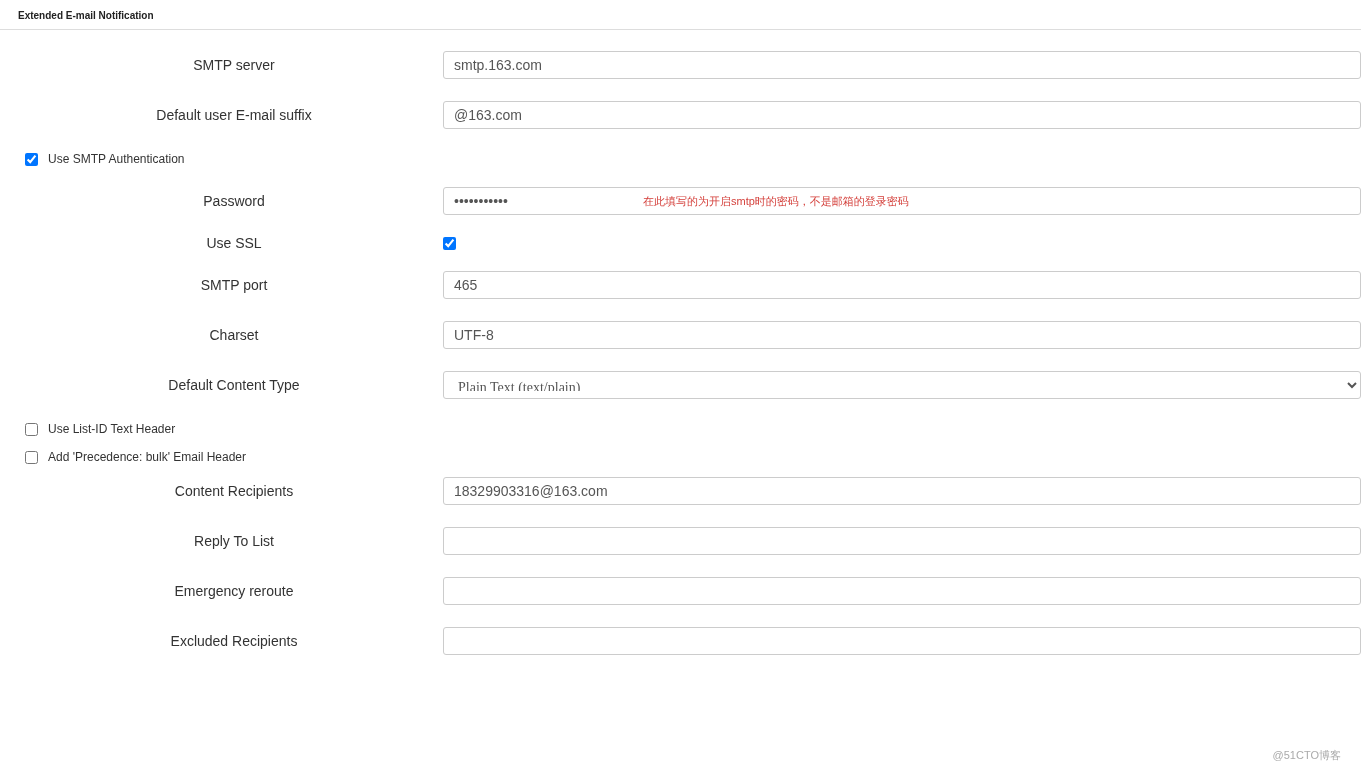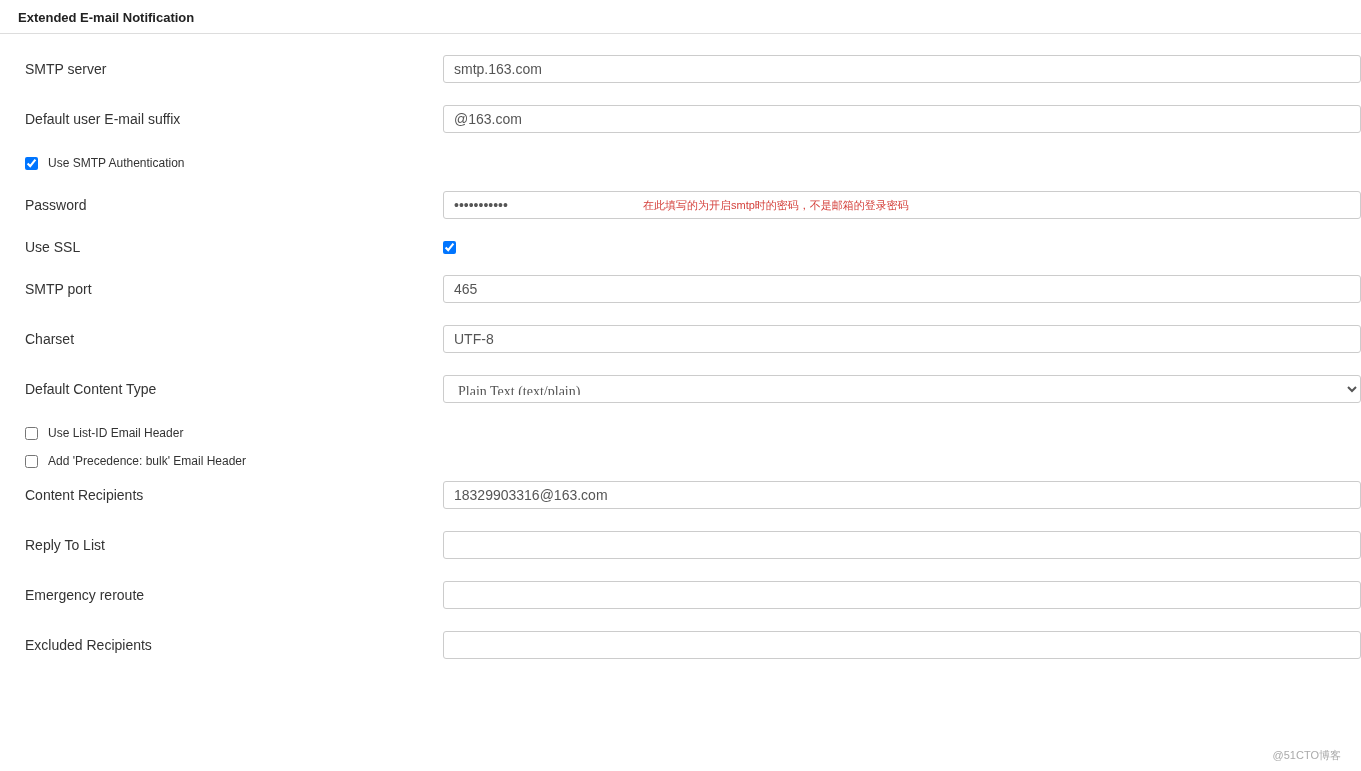--- a/index.html
+++ b/index.html
@@ -11,21 +11,21 @@
       font-family: Arial, Helvetica, sans-serif;
       font-size: 14px;
       color: #333;
       background: #fff;
       width: 1361px;
       height: 771px;
       position: relative;
     }
     .section-header {
       font-weight: bold;
-      font-size: 13px;
+      font-size: 10px;
       padding: 10px 18px 8px 18px;
       border-bottom: 1px solid #ddd;
       color: #222;
     }
     .form-container {
       padding: 0 0 0 25px;
     }
     .form-row {
       display: flex;
       align-items: center;
@@ -33,20 +33,21 @@
       margin-top: 20px;
     }
     .form-row.tight {
       margin-top: 12px;
     }
     .label-col {
       width: 418px;
       flex-shrink: 0;
       font-size: 14px;
       color: #333;
+      text-align: center;
     }
     .input-col {
       flex: 1;
       position: relative;
     }
     input[type="text"], input[type="password"], select {
       width: 100%;
       padding: 7px 10px;
       border: 1px solid #ccc;
       border-radius: 3px;
@@ -196,21 +197,21 @@
     <div class="label-col">Default Content Type</div>
     <div class="input-col">
       <select>
         <option selected="">Plain Text (text/plain)</option>
       </select>
     </div>
   </div>
 
   <div class="checkbox-row">
     <input type="checkbox" style="">
-    <label>Use List-ID Email Header</label>
+    <label>Use List-ID Text Header</label>
   </div>
 
   <div class="checkbox-row" style="margin-top:14px">
     <input type="checkbox" style="">
     <label>Add 'Precedence: bulk' Email Header</label>
   </div>
 
   <div class="form-row tight">
     <div class="label-col">Content Recipients</div>
     <div class="input-col">

